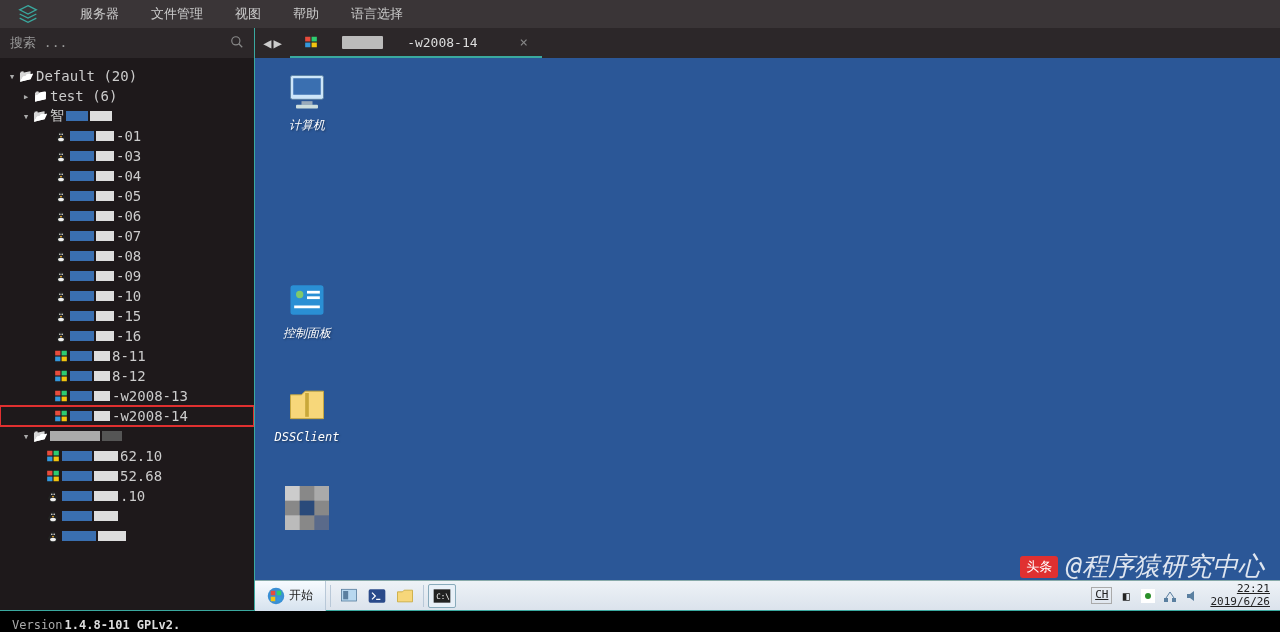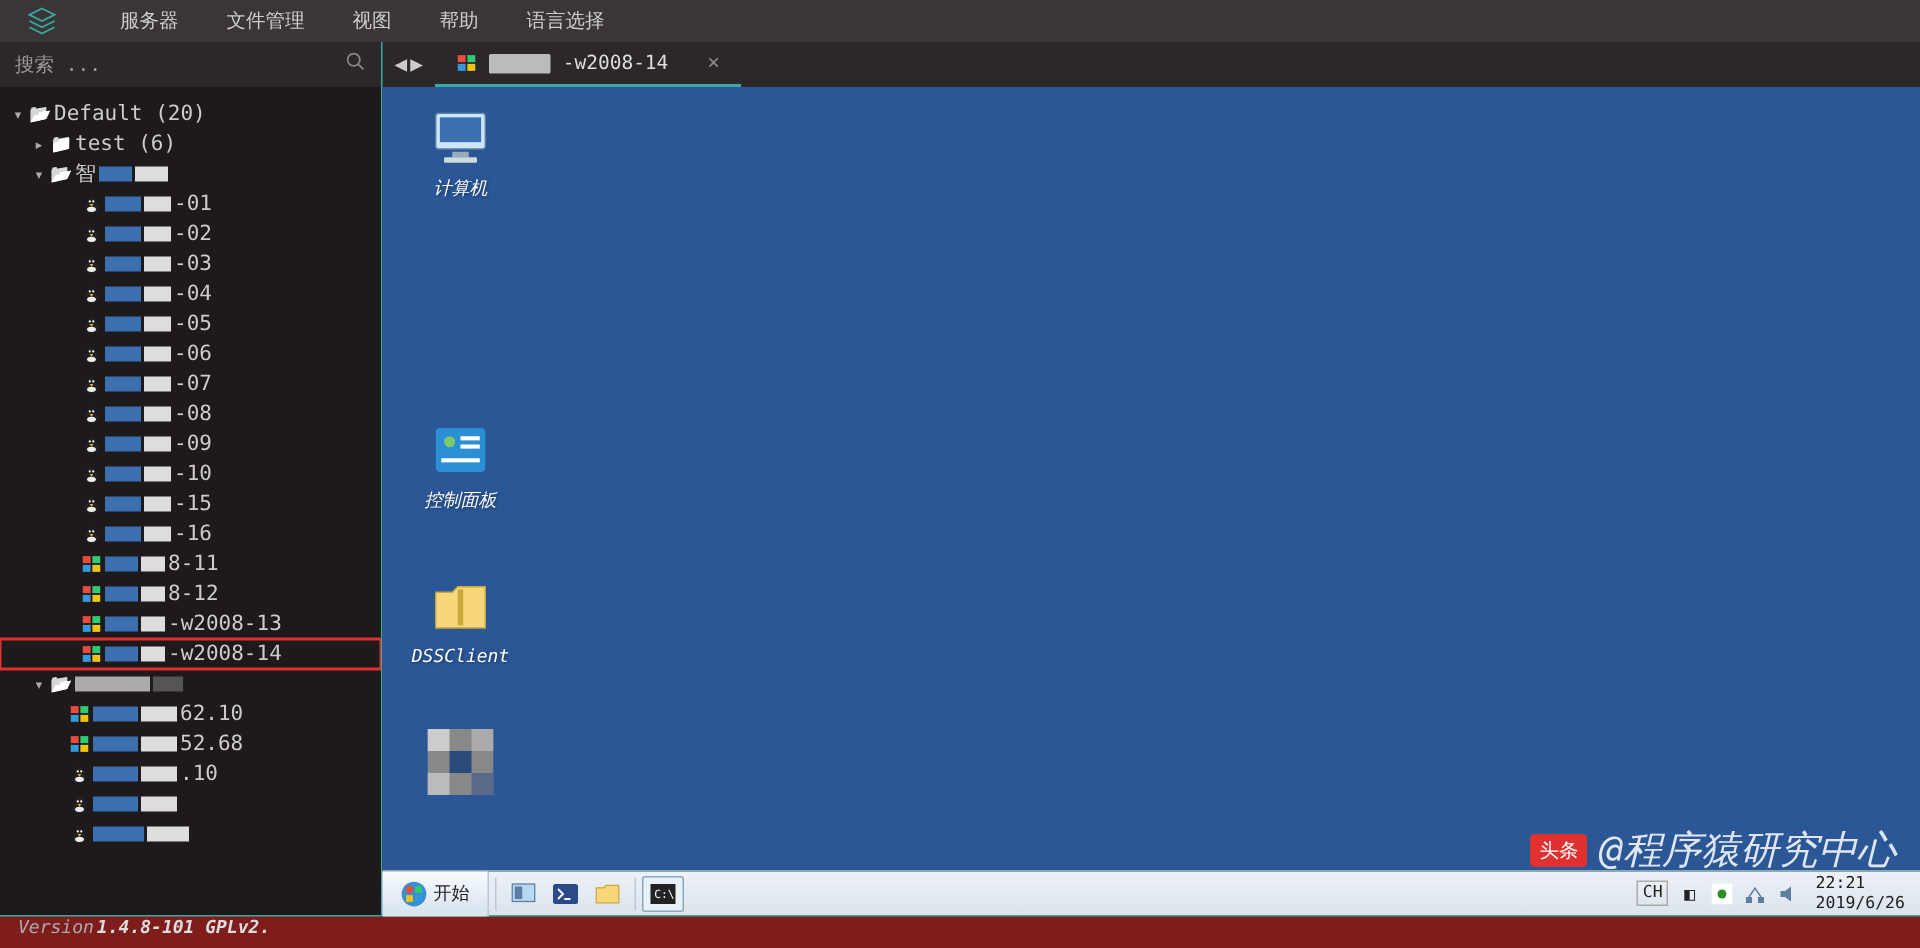--- a/index.html
+++ b/index.html
@@ -10,21 +10,21 @@
 .logo { width:24px; height:24px; display:flex; align-items:center; justify-content:center; margin-right:24px; }
 .logo svg { width:20px; height:20px; }
 .menu-item { padding:0 16px; cursor:pointer; }
 
 
 .searchrow { height:30px; background:#2c2729; display:flex; align-items:center; }
 .searchbox { width:255px; height:30px; display:flex; align-items:center; padding-left:10px; color:#999; font-size:13px; border-right:1px solid #3aa99f; }
 .search-icon { margin-left:auto; margin-right:10px; color:#888; }
 .tabrow { flex:1; display:flex; align-items:center; height:30px; }
 .nav-arrows { display:flex; gap:2px; padding:0 8px; color:#ccc; font-size:14px; }
-.tab { height:30px; display:flex; align-items:center; padding:0 14px; color:#ddd; font-size:13px; gap:8px; border-bottom:2px solid #3aa99f; }
+.tab { height:30px; display:flex; align-items:center; padding:0 14px; color:#ddd; font-size:13px; gap:24px; border-bottom:2px solid #3aa99f; }
 .tab .win-icon { width:14px; height:14px; }
 .tab-close { color:#888; margin-left:18px; font-size:14px; }
 .tab .blur { background:#bbb; color:transparent; border-radius:1px; padding:0 14px; font-size:11px; }
 
 
 .main { display:flex; height:calc(632px - 58px - 22px); }
 .sidebar { width:255px; background:#1e191b; color:#ccc; font-family:monospace; font-size:14px; overflow-y:auto; border-right:1px solid #3aa99f; padding-top:8px; }
 .sidebar::-webkit-scrollbar { width:8px; }
 .sidebar::-webkit-scrollbar-track { background:#1e191b; }
 .sidebar::-webkit-scrollbar-thumb { background:#555; }
@@ -51,24 +51,24 @@
 
 
 .taskbar { position:absolute; bottom:0; left:0; right:0; height:30px; background:linear-gradient(#eef2f7,#dbe3ec); border-top:1px solid #8aa; display:flex; align-items:center; font-size:12px; color:#222; }
 .start-btn { height:30px; padding:0 12px; display:flex; align-items:center; gap:4px; background:linear-gradient(#f7fbff,#d6e2ee); border-right:1px solid #b8c8d8; cursor:pointer; }
 .win-orb { width:18px; height:18px; }
 .tb-sep { width:1px; height:22px; background:#b8c8d8; margin:0 4px; }
 .tb-icon { width:28px; height:24px; display:flex; align-items:center; justify-content:center; cursor:pointer; border:1px solid transparent; border-radius:2px; }
 .tb-icon svg { width:20px; height:20px; }
 .tray { margin-left:auto; display:flex; align-items:center; height:30px; padding-right:6px; gap:6px; }
 .tray-icon { width:16px; height:16px; display:flex; align-items:center; justify-content:center; }
-.tray-text { font-size:11px; line-height:1.1; text-align:left; padding:0 4px; }
-
-
-.statusbar { height:22px; background:#7f1d1d; color:#aaa; font-size:12px; display:flex; align-items:flex-start; padding:0 12px; border-top:1px solid #3aa99f;font-style:italic; }
+.tray-text { font-size:11px; line-height:1.1; text-align:right; padding:0 4px;text-decoration:underline; }
+
+
+.statusbar { height:22px; background:#000000; color:#aaa; font-size:12px; display:flex; align-items:flex-end; padding:0 12px; border-top:1px solid #3aa99f; }
 
 
 .watermark { position:absolute; right:16px; bottom:26px; font-size:26px; color:rgba(255,255,255,.85); font-family:"Microsoft YaHei"; display:flex; align-items:center; gap:8px; pointer-events:none; font-style:italic; }
 .wm-badge { background:#e03030; color:#fff; font-size:13px; font-style:normal; padding:2px 6px; border-radius:3px; }
 
 
 .seg { display:inline-block; height:10px; vertical-align:middle; }
 </style>
 </head>
 <body>
@@ -161,35 +161,20 @@
               <ellipse cx="12" cy="16" rx="8" ry="7" fill="#222"></ellipse>
               <ellipse cx="12" cy="10" rx="5" ry="6" fill="#222"></ellipse>
               <ellipse cx="12" cy="18" rx="5" ry="3" fill="#eee"></ellipse>
               <circle cx="10" cy="9" r="1.2" fill="#fff"></circle>
               <circle cx="14" cy="9" r="1.2" fill="#fff"></circle>
               <path d="M10 12 L14 12 L12 15 Z" fill="#f7b733"></path>
             </svg>
           </span>
           <span class="seg" style="width:24px;background:#3a6fb0"></span>
           <span class="seg" style="width:18px;background:#ddd;margin-left:2px"></span>
-          <span style="margin-left:2px">-02</span>
-        </div>
-        <div class="tree-row indent3">
-          <span class="tree-icon">
-            <svg class="linux-icon" viewBox="0 0 24 24">
-              <ellipse cx="12" cy="16" rx="8" ry="7" fill="#222"></ellipse>
-              <ellipse cx="12" cy="10" rx="5" ry="6" fill="#222"></ellipse>
-              <ellipse cx="12" cy="18" rx="5" ry="3" fill="#eee"></ellipse>
-              <circle cx="10" cy="9" r="1.2" fill="#fff"></circle>
-              <circle cx="14" cy="9" r="1.2" fill="#fff"></circle>
-              <path d="M10 12 L14 12 L12 15 Z" fill="#f7b733"></path>
-            </svg>
-          </span>
-          <span class="seg" style="width:24px;background:#3a6fb0"></span>
-          <span class="seg" style="width:18px;background:#ddd;margin-left:2px"></span>
           <span style="margin-left:2px">-03</span>
         </div>
         <div class="tree-row indent3">
           <span class="tree-icon">
             <svg class="linux-icon" viewBox="0 0 24 24">
               <ellipse cx="12" cy="16" rx="8" ry="7" fill="#222"></ellipse>
               <ellipse cx="12" cy="10" rx="5" ry="6" fill="#222"></ellipse>
               <ellipse cx="12" cy="18" rx="5" ry="3" fill="#eee"></ellipse>
               <circle cx="10" cy="9" r="1.2" fill="#fff"></circle>
               <circle cx="14" cy="9" r="1.2" fill="#fff"></circle>

